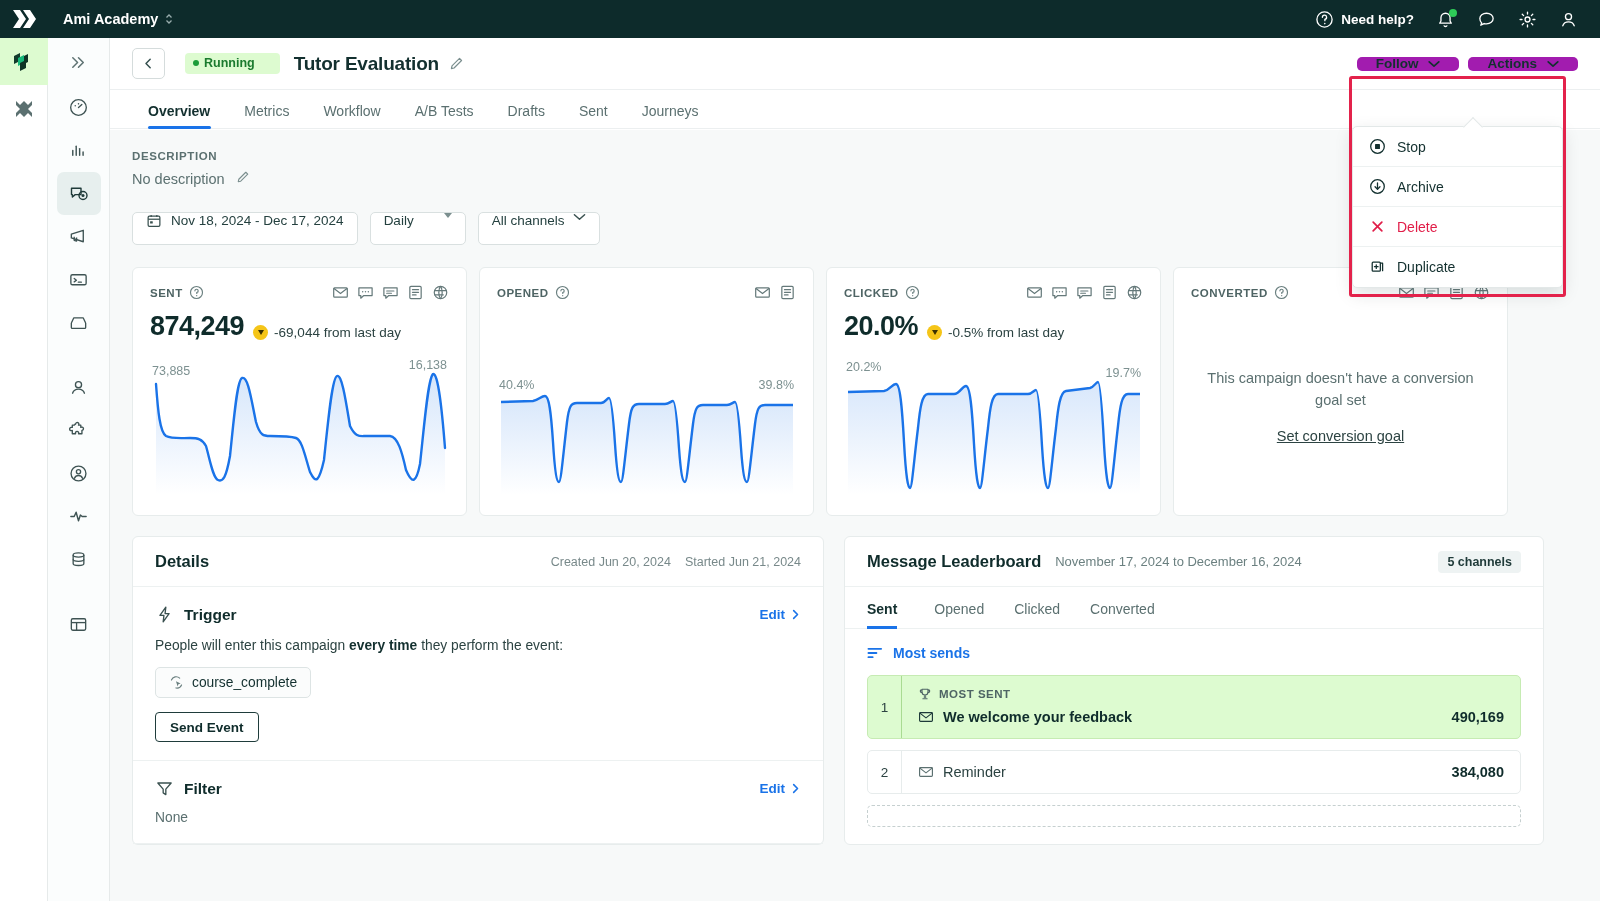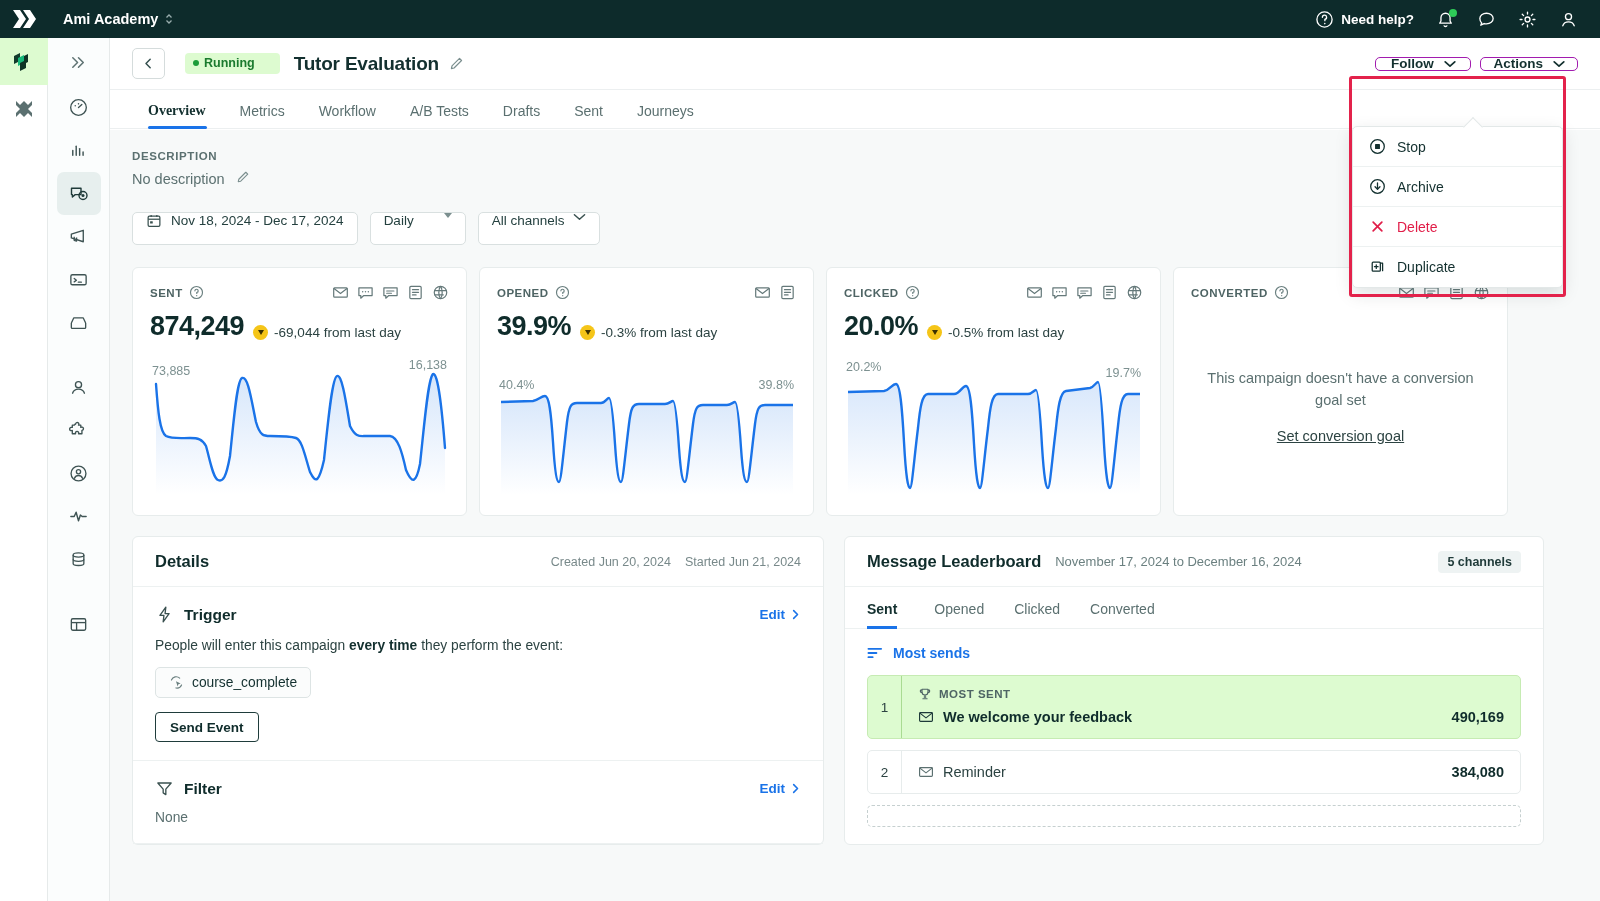--- a/index.html
+++ b/index.html
@@ -78,21 +78,21 @@
     margin-left: 20px; background: #ddfbd0; color: #1a7a2e;
     font-size: 12.5px; font-weight: 700; padding: 3px 25px 4px 8px; border-radius: 4px;
     display: flex; align-items: center; gap: 5px;
   }
   .status-pill .dot { width: 6px; height: 6px; border-radius: 50%; background: #1c9c39; }
   .camp-title { margin-left: 14px; font-size: 19px; font-weight: 600; color: #13302f; letter-spacing: -.2px;}
   .pencil { margin-left: 10px; color: #7b8f8f; display: flex; }
 
   .phead-right { margin-left: auto; display: flex; gap: 9px; position: relative; z-index: 25;}
   .hbtn {
-    height: 14px; min-width: 96px; border: 1px solid #a21caf; border-radius: 5px;
+    height: 14px; min-width: 96px; border: 7px solid #a21caf; border-radius: 5px;
     background: #fff; color: #13302f; font-size: 13.5px; font-weight: 600;
     display: flex; align-items: center; justify-content: center; gap: 10px;
     padding: 0 12px;
   }
 
   
   .menu {
     position: absolute; top: 88px; left: 1242px; width: 211px;
     background: #fff; border: 1px solid #e3e8e8; border-radius: 5px;
     box-shadow: 0 6px 18px rgba(10,40,40,.13); z-index: 30;
@@ -117,21 +117,21 @@
   }
 
   
   .tabs {
     height: 39px; display: flex; align-items: flex-end; gap: 0;
     padding: 0 22px; border-bottom: 1px solid #eceff0; background: #fff;
   }
   .tab {
     font-size: 14px; color: #5b7070; padding: 0 17px 9px 17px; position: relative;
   }
-  .tab:first-child { padding-left: 16px; font-family: Liberation Serif, serif; }
+  .tab:first-child { padding-left: 16px; }
   .tab.active { color: #13302f; font-weight: 700; }
   .tab.active::after {
     content: ""; position: absolute; left: 16px; right: 16px; bottom: -1px;
     height: 3px; background: #1a73e8; border-radius: 2px;
   }
 
   
   .body {
     position: absolute; top: 92px; left: 0; right: 0; bottom: 0;
     background: #f7f9f9; overflow: hidden; padding: 0 22px;
@@ -608,29 +608,20 @@
             <svg width="17" height="17" viewBox="0 0 18 18" fill="none" stroke="#65797a" stroke-width="1.3">
                 <rect x="1.8" y="4" width="14.4" height="10" rx="1"></rect>
                 <path d="M1.8 4.4 L9 10 L16.2 4.4"></path>
               </svg>
             <svg width="17" height="17" viewBox="0 0 18 18" fill="none" stroke="#65797a" stroke-width="1.3">
                 <rect x="3" y="2.4" width="12" height="13.2" rx="1.2"></rect>
                 <path d="M5.8 6 L12.2 6" stroke-linecap="round"></path>
                 <path d="M5.8 8.8 L12.2 8.8" stroke-linecap="round"></path>
                 <path d="M5.8 11.6 L9.6 11.6" stroke-linecap="round"></path>
               </svg>
-          </span>
-        </div>
-        <div class="card-value-row">
-          <span class="card-value">39.9%</span>
-          <span class="delta">
-            <span class="delta-badge">
-                <i></i>
-              </span>
-            <span>-0.3% from last day</span>
           </span>
         </div>
         <div class="spark-wrap">
           <span class="spark-lbl" style="left:2px;top:18px;">40.4%</span>
           <span class="spark-lbl" style="right:2px;top:18px;">39.8%</span>
           <svg width="301" height="135" viewBox="0 0 301 135" preserveAspectRatio="none" style="position:absolute;left:0;top:0;">
             <defs>
                 <linearGradient id="gop" x1="0" y1="0" x2="0" y2="1">
                   <stop offset="0" stop-color="#1a73e8" stop-opacity=".17"></stop>
                   <stop offset="1" stop-color="#1a73e8" stop-opacity="0"></stop>

